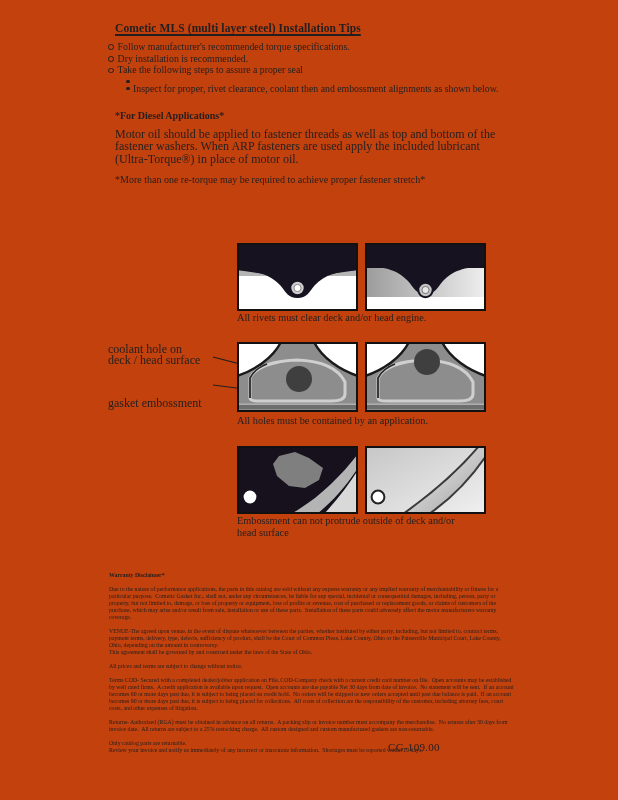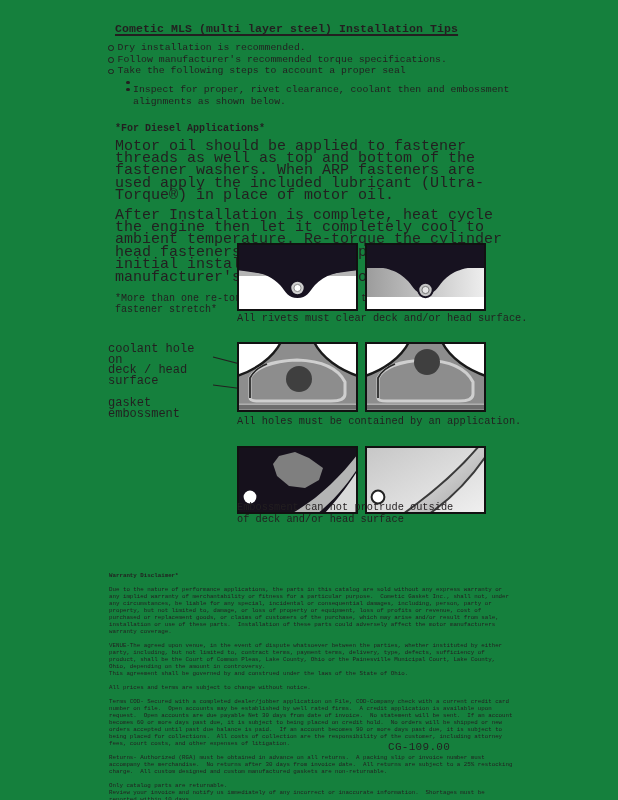--- a/index.html
+++ b/index.html
@@ -1,38 +1,38 @@
 <!DOCTYPE html>
 <html><head>
 <meta charset="utf-8">
 <style>
   html,body { margin:0; padding:0; background:#ffffff; }
   .page {
-    position:relative; width:618px; height:800px; background:#15803d;
-    font-family:Liberation Mono, monospace; color:#231f20; overflow:hidden;
+    position:relative; width:618px; height:800px; background:#c2410c;
+    font-family:Liberation Serif, serif; color:#231f20; overflow:hidden;
   }
   
   .topblock { position:absolute; left:108px; top:22px; width:404px; }
   .title {
     margin-left:7px; font-size:11.5px; font-weight:bold; letter-spacing:0.1px;
     text-decoration:underline; text-decoration-thickness:1.5px; text-underline-offset:2px;
   }
   .bullets { margin-top:7px; font-size:9.8px; line-height:11.7px; }
   .b { display:flex; }
   .b .ring {
     width:3.6px; height:3.6px; border:1px solid #231f20; border-radius:50%;
     margin:3.3px 4px 0 0; flex:none;
   }
   .sb { display:flex; margin-left:18px; }
   .sb .dot {
     width:3.6px; height:3.6px; background:#231f20; border-radius:50%;
     margin:3.5px 3.5px 0 0; flex:none;
   }
   .diesel-h { margin:15px 0 0 7px; font-size:10px; font-weight:bold; }
-  .para { margin:7px 0 0 7px; width:398px; font-size:15px; line-height:12.4px; }
+  .para { margin:7px 0 0 7px; width:398px; font-size:12px; line-height:12.4px; }
   .note { margin:9px 0 0 7px; font-size:10px; }
   
   .dg-label { position:absolute; width:121px; text-align:center; font-size:15px; font-weight:bold; letter-spacing:0.4px;margin-top:36px; }
   .panel { position:absolute; width:121px; line-height:0; }
   .panel svg { display:block; }
   .caption { position:absolute; font-size:10.3px; line-height:12px; }
   .callout {
     position:absolute; left:108px; width:104px; text-align:left;
     font-size:12px; line-height:10.6px;
   }
@@ -46,41 +46,40 @@
 </head>
 <body>
 
 <div class="page">
 
   <div class="topblock">
     <div class="title">Cometic MLS (multi layer steel) Installation Tips</div>
     <div class="bullets">
       <div class="b">
           <span class="ring"></span>
-          <span>Dry installation is recommended.</span>
+          <span>Follow manufacturer's recommended torque specifications.</span>
         </div>
       <div class="b">
           <span class="ring"></span>
-          <span>Follow manufacturer's recommended torque specifications.</span>
+          <span>Dry installation is recommended.</span>
         </div>
       <div class="b">
           <span class="ring"></span>
-          <span>Take the following steps to account a proper seal</span>
+          <span>Take the following steps to assure a proper seal</span>
         </div>
       <div class="sb">
           <span class="dot"></span>
         </div>
       <div class="sb">
           <span class="dot"></span>
           <span>Inspect for proper, rivet clearance, coolant then and embossment alignments as shown below.</span>
         </div>
     </div>
     <div class="diesel-h">*For Diesel Applications*</div>
     <div class="para">Motor oil should be applied to fastener threads as well as top and bottom of the fastener washers. When ARP fasteners are used apply the included lubricant (Ultra-Torque®) in place of motor oil.</div>
-    <div class="para">After Installation is complete, heat cycle the engine then let it completely cool to ambient temperature. Re-torque the cylinder head fasteners in the same pattern as initial installation or per your fastener manufacturer's recommendations.</div>
     <div class="note">*More than one re-torque may be required to achieve proper fastener stretch*</div>
   </div>
 
   <div class="dg-label" style="left:237px; top:229px;">RIGHT</div>
   <div class="dg-label" style="left:365px; top:229px;">WRONG</div>
 
   <div class="panel" style="left:237px; top:243px;">
     <svg width="121" height="68" viewBox="0 0 121 68">
       <rect width="121" height="68" fill="#171220"></rect>
       <polygon points="0,27 42,33 0,33" fill="#b5b5b5"></polygon>
@@ -102,21 +101,21 @@
       </defs>
       <rect width="121" height="68" fill="#171220"></rect>
       <rect y="25" width="121" height="29" fill="url(#g1)"></rect>
       <rect y="54" width="121" height="14" fill="#ffffff"></rect>
       <path d="M0,0 H121 V23 C98,24 88,28 78,38 C72,45 70,51 60.5,51 C51,51 49,45 43,38 C33,28 23,24 0,23 Z" fill="#171220"></path>
       <circle cx="60.5" cy="47" r="7.2" fill="#c4c4c4" stroke="#171220" stroke-width="2"></circle>
       <circle cx="60.5" cy="47" r="3.6" fill="#e6e6e6" stroke="#777777" stroke-width="1"></circle>
       <rect x="1" y="1" width="119" height="66" fill="none" stroke="#111111" stroke-width="2"></rect>
     </svg>
   </div>
-  <div class="caption" style="left:237px; top:312px;">All rivets must clear deck and/or head surface.</div>
+  <div class="caption" style="left:237px; top:312px;">All rivets must clear deck and/or head engine.</div>
 
   <div class="dg-label" style="left:237px; top:328px;">RIGHT</div>
   <div class="dg-label" style="left:365px; top:328px;">WRONG</div>
 
   <div class="callout" style="top:344px;">
     <div>coolant hole on</div>
     <div>deck / head surface</div>
   </div>
   <div class="callout" style="top:378px;margin-top:20px;">
     <div>gasket embossment</div>
@@ -182,21 +181,21 @@
           <stop offset="0" stop-color="#f4f4f4"></stop>
             <stop offset="1" stop-color="#9f9f9f"></stop>
         </linearGradient>
       </defs>
       <rect width="121" height="68" fill="url(#g3)"></rect>
       <path d="M114,0 C92,26 66,48 38,68 L64,68 C90,50 110,26 121,10 L121,0 Z" fill="url(#g4)" stroke="#3a3a3a" stroke-width="2"></path>
       <circle cx="13" cy="51" r="6.4" fill="#ffffff" stroke="#222222" stroke-width="2"></circle>
       <rect x="1" y="1" width="119" height="66" fill="none" stroke="#111111" stroke-width="2"></rect>
     </svg>
   </div>
-  <div class="caption" style="left:237px; top:501px; width:228px;">Embossment can not protrude outside of deck and/or head surface</div>
+  <div class="caption" style="left:237px; top:515px; width:228px;">Embossment can not protrude outside of deck and/or head surface</div>
 
   <div class="legal">
     <div class="legal-h">Warranty Disclaimer*</div>
     <p class="lp">Due to the nature of performance applications, the parts in this catalog are sold without any express warranty or any implied warranty of merchantability or fitness for a particular purpose.  Cometic Gasket Inc., shall not, under any circumstances, be liable for any special, incidental or consequential damages, including, person, party or property, but not limited to, damage, or loss of property or equipment, loss of profits or revenue, cost of purchased or replacement goods, or claims of customers of the purchase, which may arise and/or result from sale, installation or use of these parts.  Installation of these parts could adversely affect the motor manufacturers warranty coverage.</p>
     <p class="lp">VENUE-The agreed upon venue, in the event of dispute whatsoever between the parties, whether instituted by either party, including, but not limited to, contract terms, payment terms, delivery, type, defects, sufficiency of product, shall be the Court of Common Pleas, Lake County, Ohio or the Painesville Municipal Court, Lake County, Ohio, depending on the amount in controversy.
 This agreement shall be governed by and construed under the laws of the State of Ohio.</p>
     <p class="lp">All prices and terms are subject to change without notice.</p>
     <p class="lp">Terms COD- Secured with a completed dealer/jobber application on File, COD-Company check with a current credit card number on file.  Open accounts may be established by well rated firms.  A credit application is available upon request.  Open accounts are due payable Net 30 days from date of invoice.  No statement will be sent.  If an account becomes 60 or more days past due, it is subject to being placed on credit hold.  No orders will be shipped or new orders accepted until past due balance is paid.  If an account becomes 90 or more days past due, it is subject to being placed for collections.  All costs of collection are the responsibility of the customer, including attorney fees, court costs, and other expenses of litigation.</p>
     <p class="lp">Returns- Authorized (RGA) must be obtained in advance on all returns.  A packing slip or invoice number must accompany the merchandise.  No returns after 30 days from invoice date.  All returns are subject to a 25% restocking charge.  All custom designed and custom manufactured gaskets are non-returnable.</p>
     <p class="lp">Only catalog parts are returnable.

